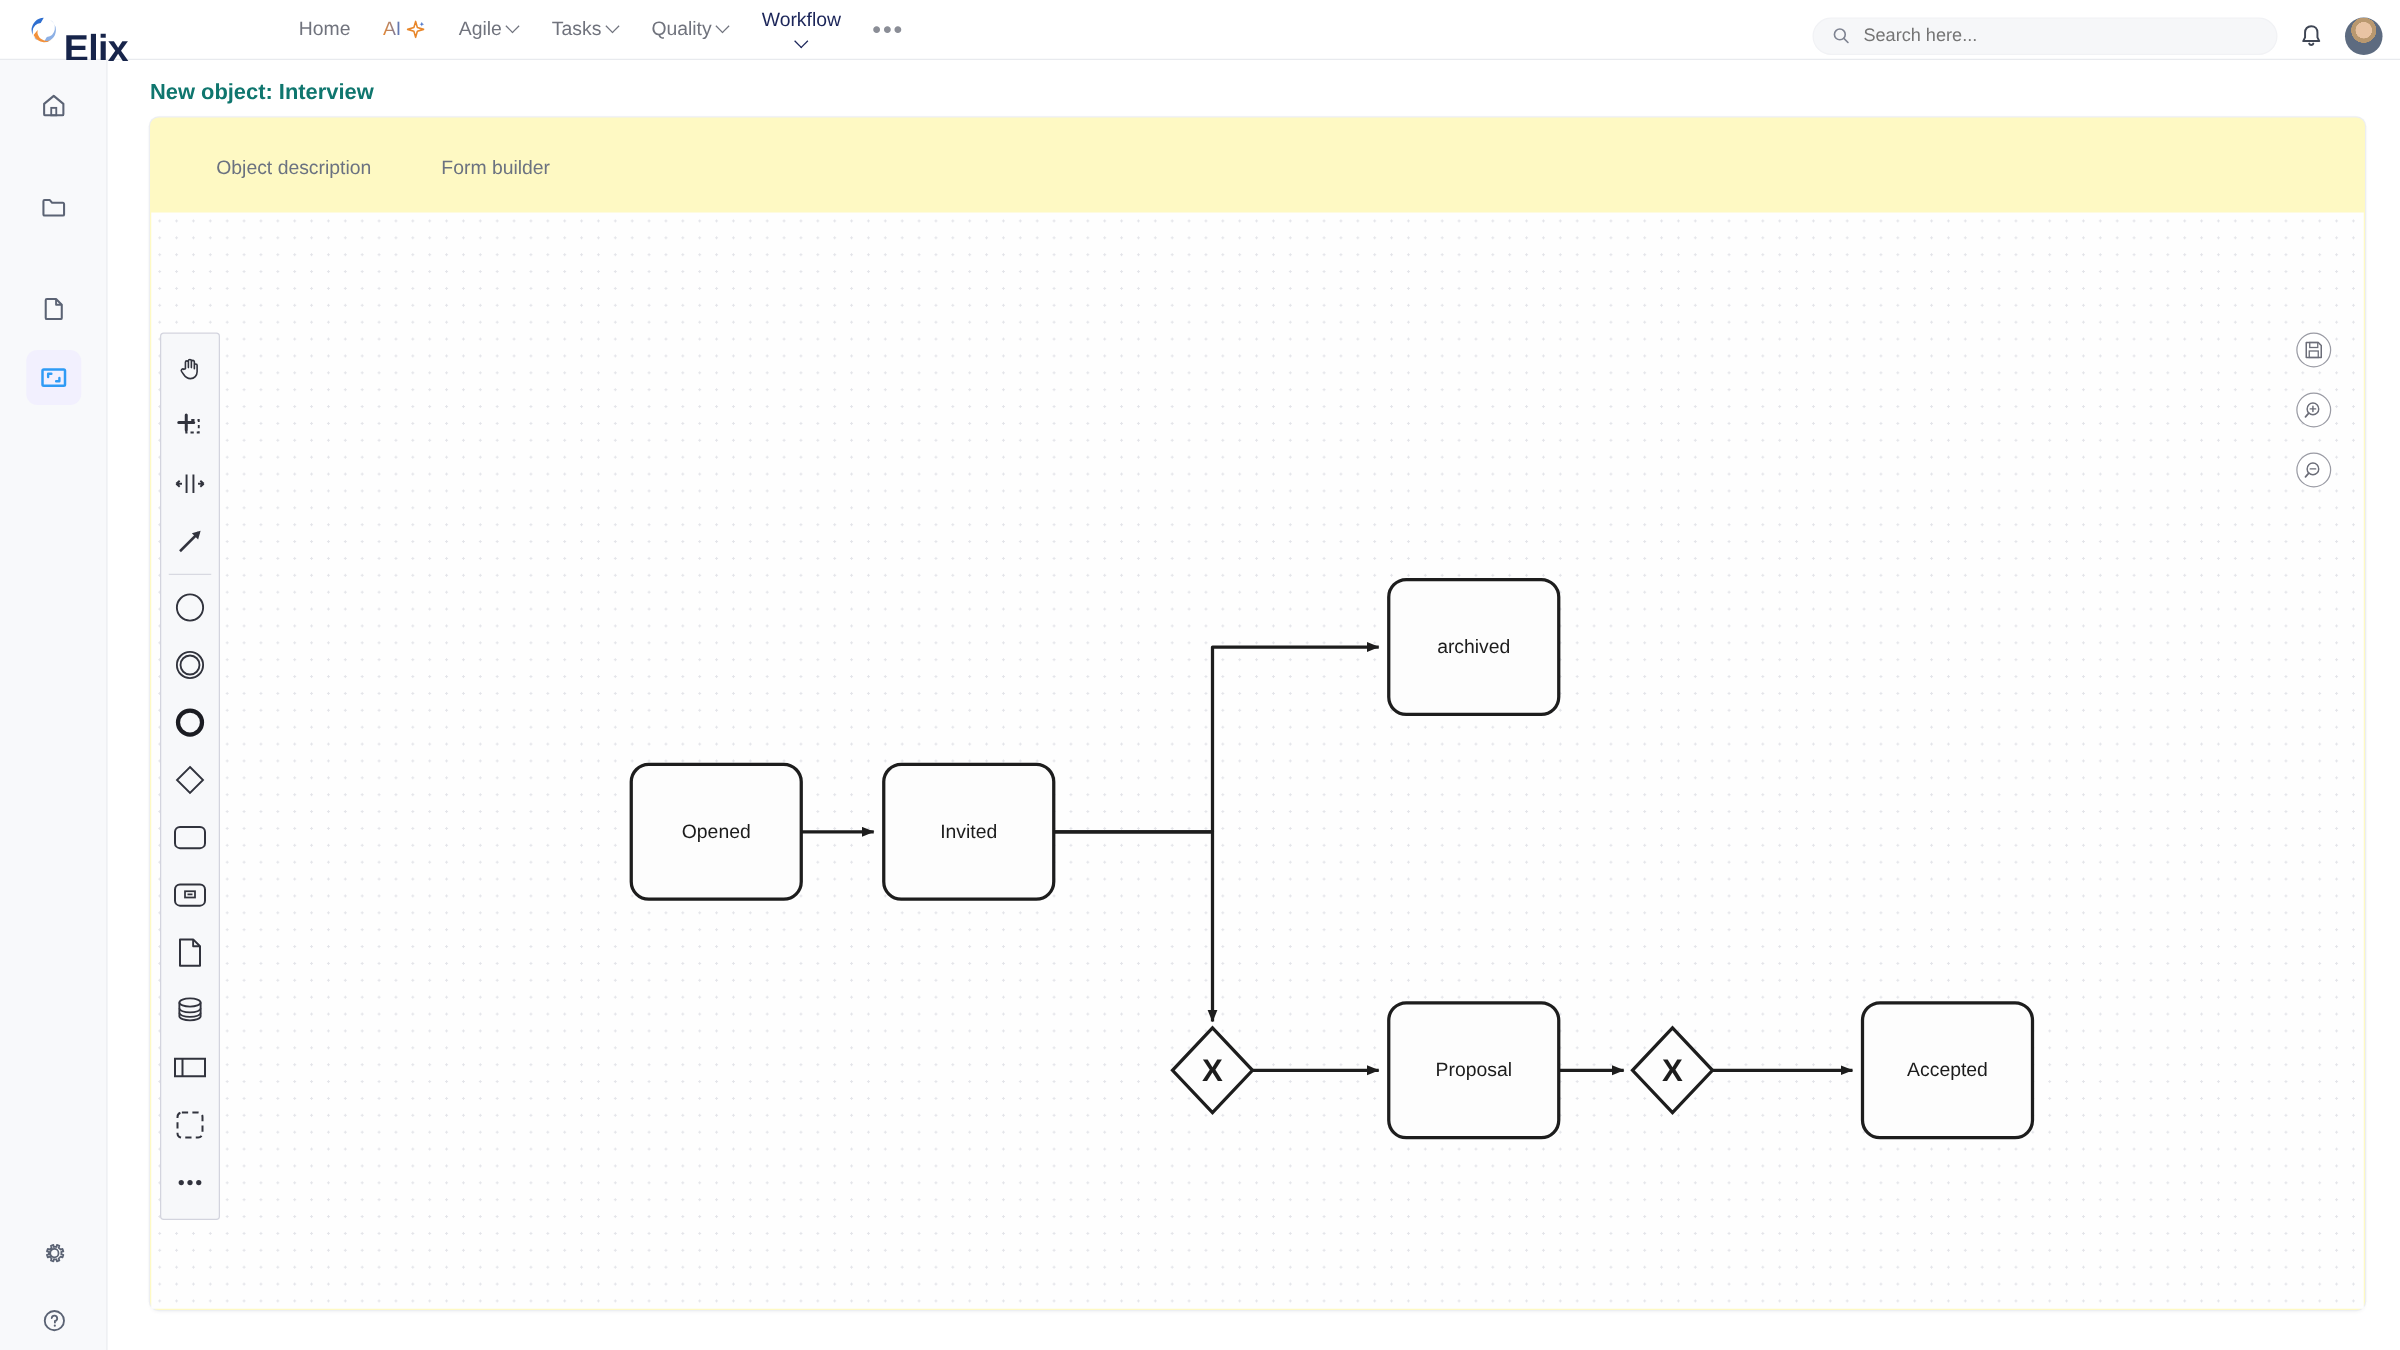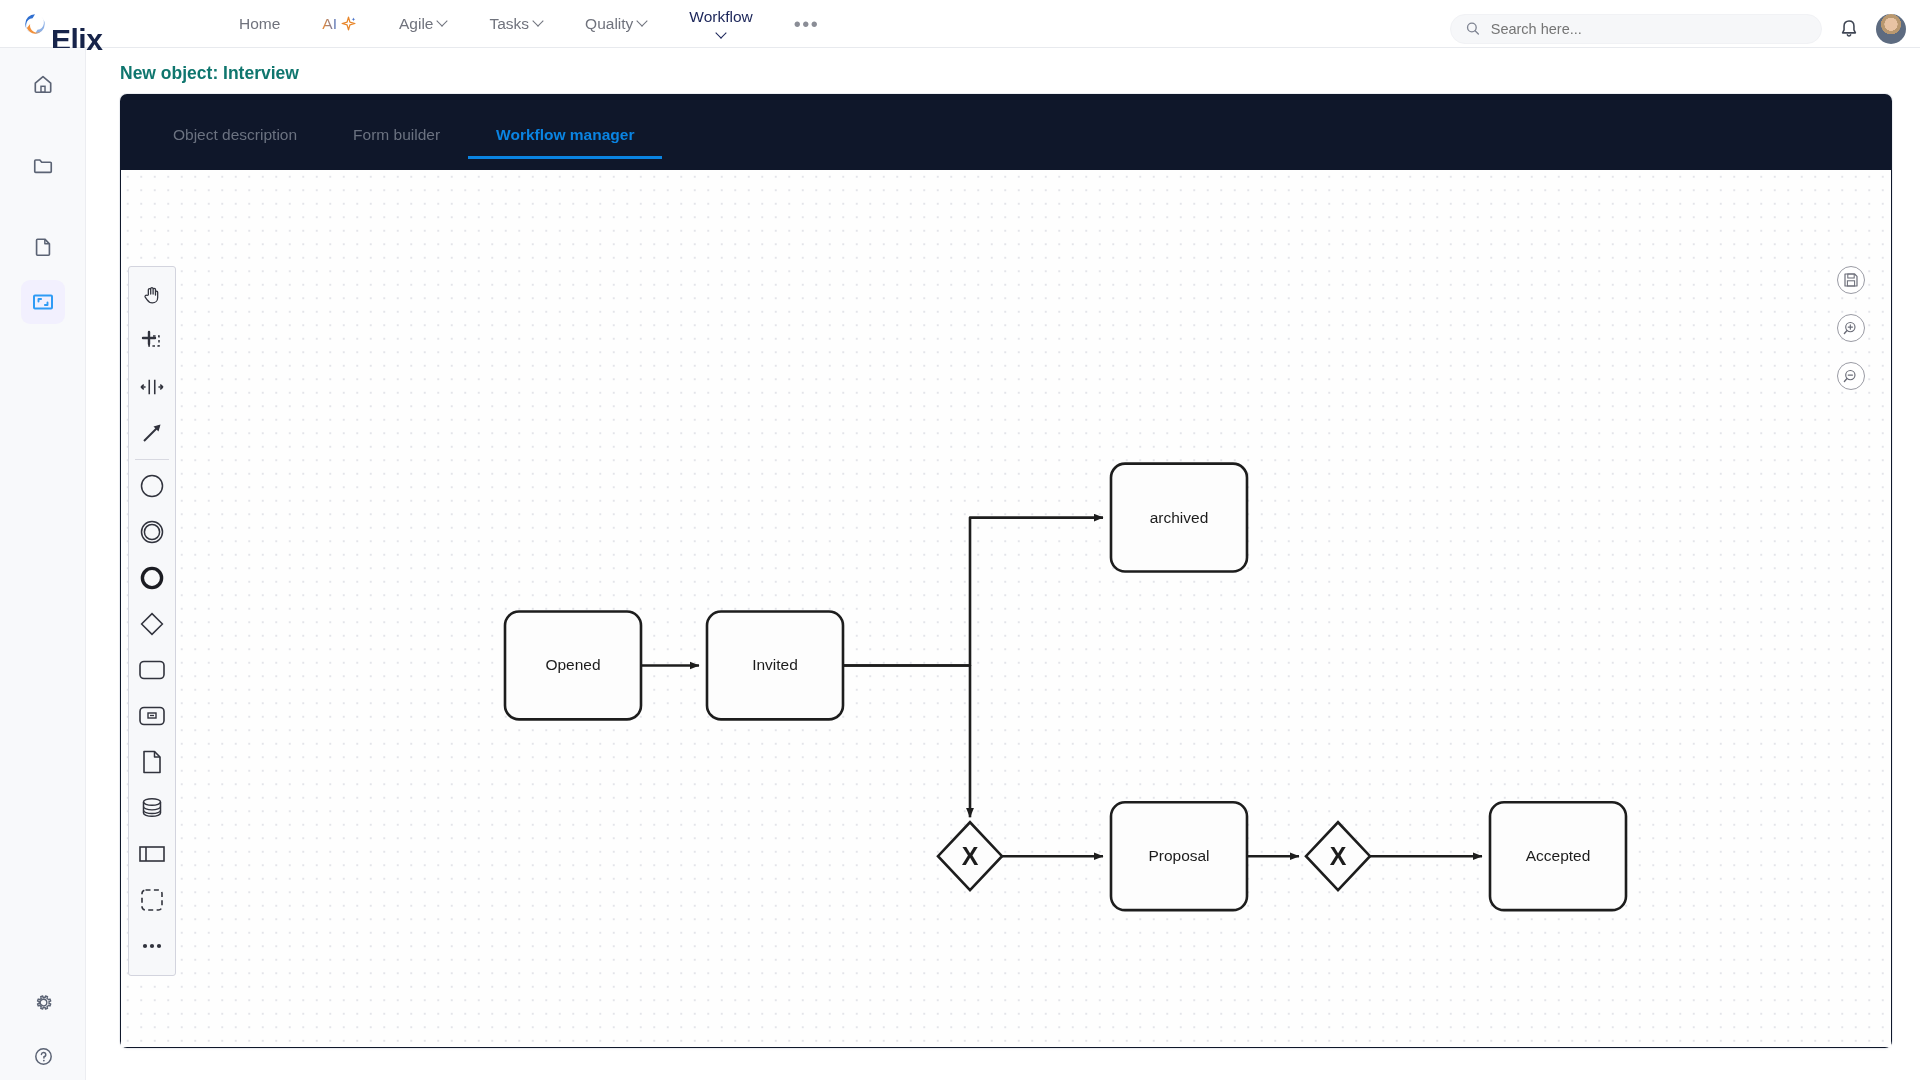--- a/index.html
+++ b/index.html
@@ -17,21 +17,21 @@
     border-bottom: 1px solid #e8eaee;
     display: flex; align-items: center;
   }
   .logo-wrap { display: flex; align-items: center; margin-left: 22px; width: 130px; }
   .logo-mark { width: 26px; height: 26px; margin-right: 3px; }
   .logo-text {
     font-size: 30px; font-weight: 700; color: #17244a;
     letter-spacing: -0.5px; line-height: 1; margin-top: 32px;
   }
 
-  .nav { display: flex; align-items: center; margin-left: 74px; gap: 16px; }
+  .nav { display: flex; align-items: center; margin-left: 74px; gap: 0; }
   .nav-item {
     display: flex; align-items: center; gap: 5px;
     font-size: 15.5px; color: #70737d; padding: 6px 13px;
     cursor: pointer; white-space: nowrap;
   }
   .nav-item.active { color: #1b2559; font-weight: 400; flex-direction: column; }
   .nav-item.ai { gap: 3px; }
   .ai-label {
     font-size: 15.5px; font-weight: 400;
     background: linear-gradient(90deg,#f08a2c 0%, #4a74c9 100%);
@@ -80,21 +80,21 @@
   .rail-btn.active { background: #f2f0fe; }
 
   
   .page-title {
     position: absolute; left: 120px; top: 63px;
     font-size: 17.5px; font-weight: 700; color: #0f766e;
   }
   .card {
     position: absolute; left: 120px; top: 94px;
     width: 1772px; height: 954px;
-    background: #0f172a; border-radius: 7px;
+    background: #fef9c3; border-radius: 7px;
     box-shadow: 0 0 0 1px #eceef2, 0 1px 3px rgba(20,30,60,0.05);
     text-decoration: underline;
   }
   .tabs { position: absolute; left: 25px; top: 22px; display: flex; gap: 0; }
   .tab {
     font-size: 15.5px; color: #6b7280; padding: 10px 28px 15px 28px;
     cursor: pointer; position: relative; white-space: nowrap;
   }
   .tab.active { color: #0a84e2; font-weight: 700; }
   .tab.active:after {
@@ -257,21 +257,20 @@
   </div>
 </aside>
 
 <div class="page-title">New object: Interview</div>
 
 <div class="card">
 
   <div class="tabs">
     <div class="tab">Object description</div>
     <div class="tab">Form builder</div>
-    <div class="tab active">Workflow manager</div>
   </div>
 
   <div class="canvas">
 
     <svg class="svg-stage" viewBox="0 0 1770 878" preserveAspectRatio="none">
       <defs>
         <marker id="arrow" markerWidth="11" markerHeight="11" refX="9.5" refY="4" orient="auto" markerUnits="userSpaceOnUse">
           <path d="M0,0 L10,4 L0,8 z" fill="#1d1d1d"></path>
         </marker>
       </defs>

